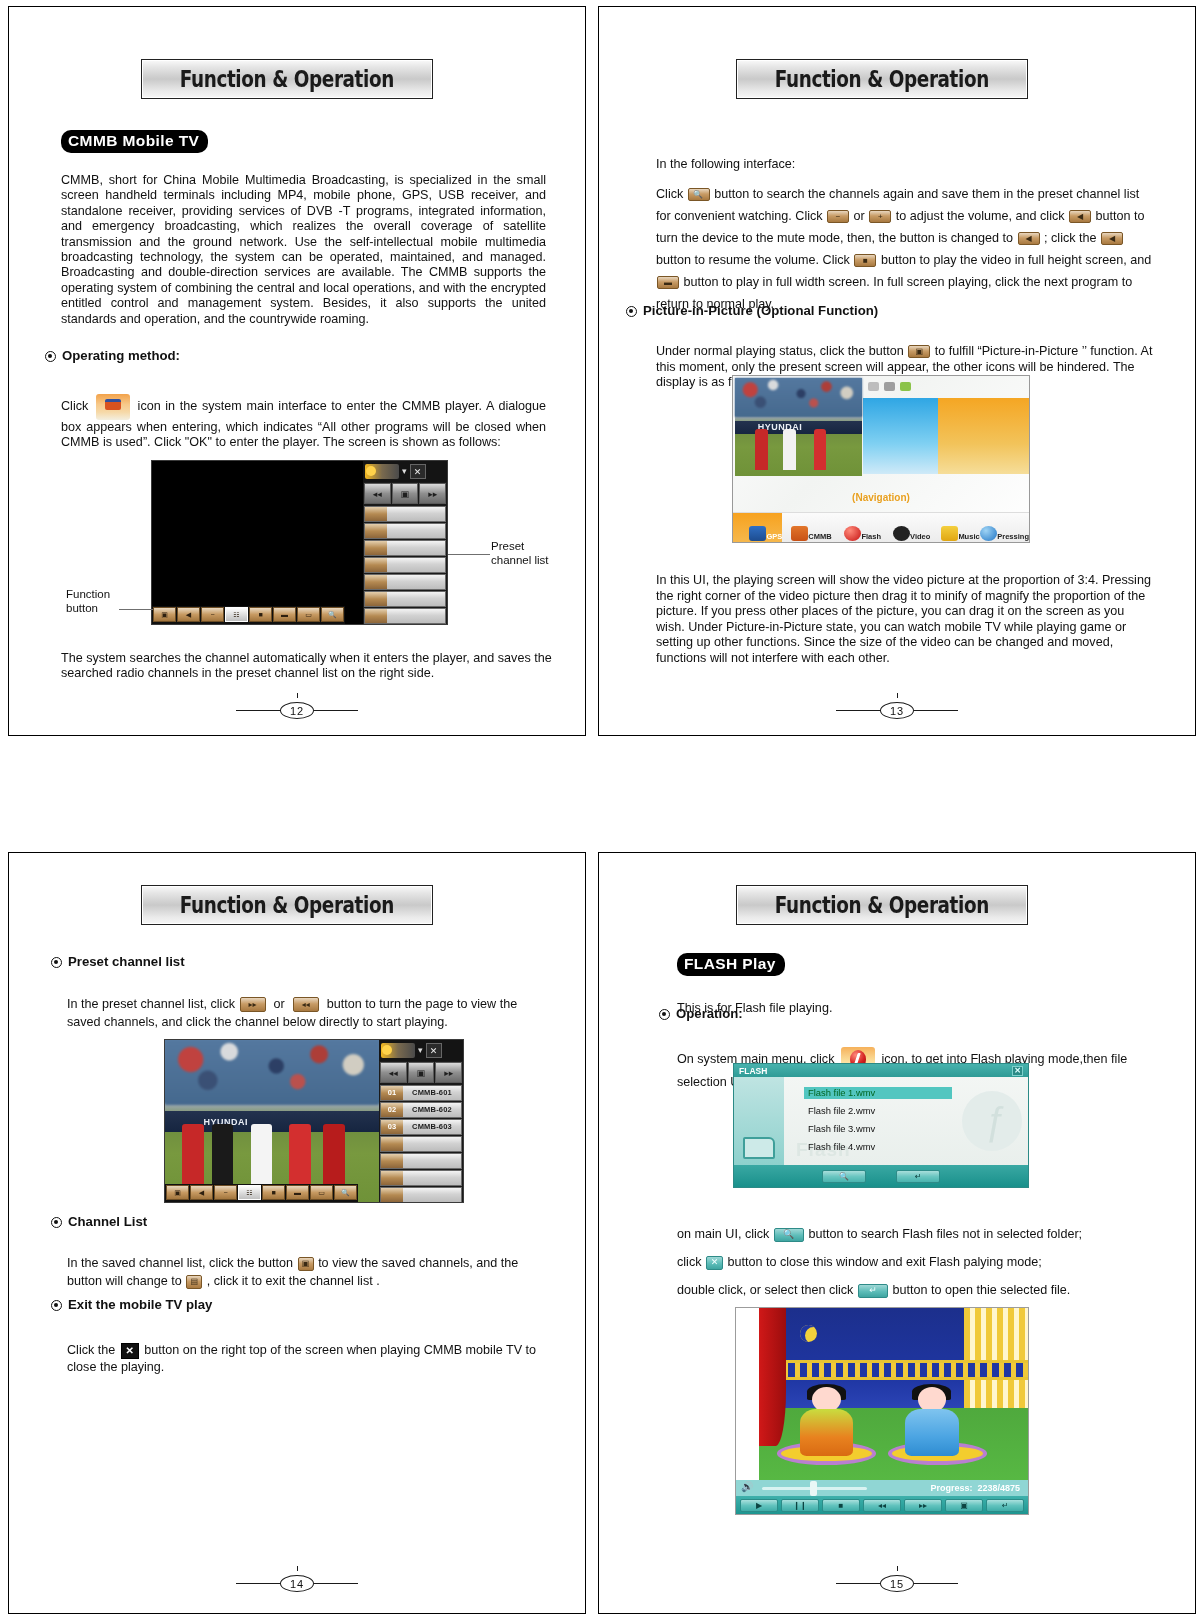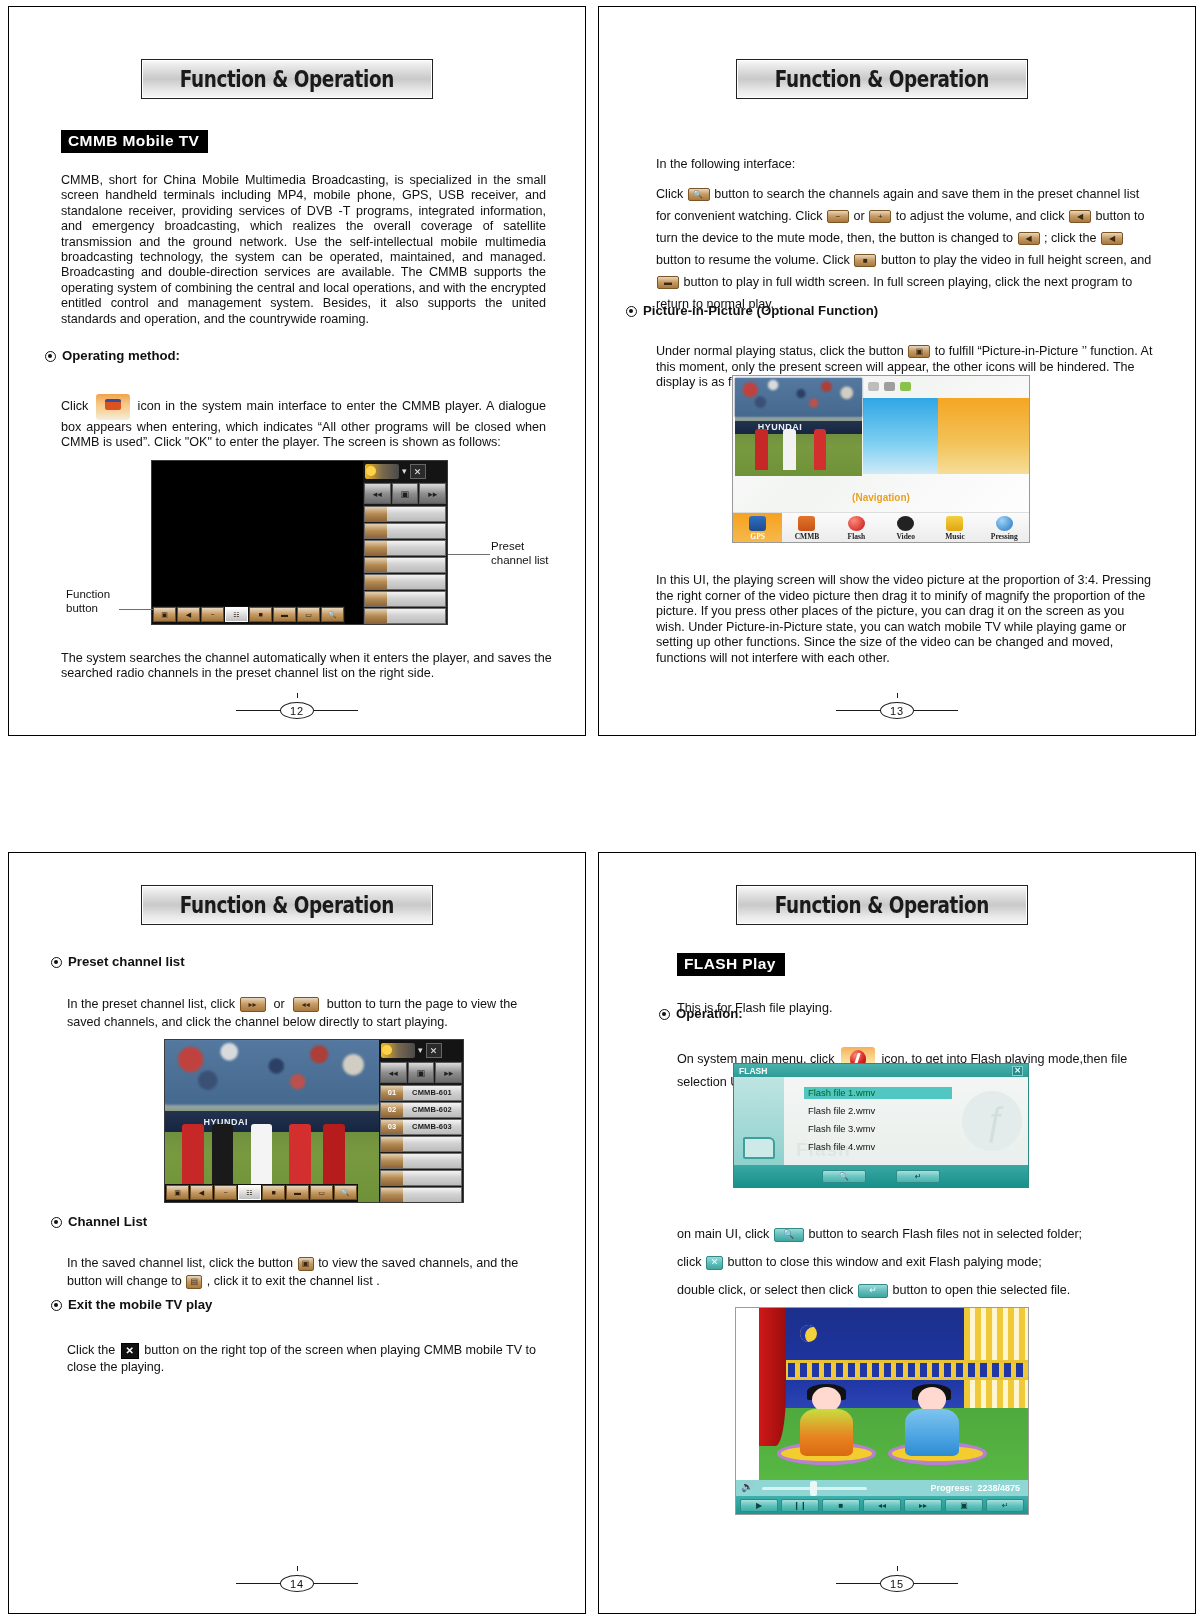--- a/index.html
+++ b/index.html
@@ -36,20 +36,21 @@
     white-space: nowrap;
   }
 
   
   .blacklabel {
     display: inline-block;
     background: #000; color: #fff;
     font-weight: bold; font-size: 15.5px;
     padding: 2px 9px 3px 7px;
     letter-spacing: 0.4px;
+    border-radius: 10px;
   }
 
   
   .body-text {
     font-size: 12.6px;
     line-height: 15.4px;
     color: #111;
     text-align: justify;
     margin-top: 20px;
   }
@@ -207,21 +208,21 @@
   .pip-video { position: absolute; background: #161616; }
   .pip-topicons { position: absolute; display: flex; gap: 5px; align-items: center; }
   .pip-topicons i { width: 11px; height: 9px; border-radius: 2px; display: block; }
   .pip-nav { position: absolute; width: 100%; text-align: center;
              color: #e8a020; font-weight: bold; font-size: 10px;
              text-shadow: 0 0 2px #fff; }
   .pip-dock { position: absolute; left: 0; right: 0; bottom: 0; height: 30px;
               background: linear-gradient(to bottom, #fbfbfb, #ececec);
               display: flex; border-top: 1px solid #ddd; }
   .pip-dock .cell { flex: 1; position: relative; display: flex;
-              flex-direction: column; align-items: center; justify-content: flex-end; font-family: Liberation Serif, serif; }
+              flex-direction: row; align-items: flex-end; justify-content: flex-end; }
   .pip-dock .cell.active { background: linear-gradient(to bottom, #f7a21f, #f6b84c); }
   .pip-dock .cell .lbl { font-size: 7.5px; font-weight: bold; color: #222; padding-bottom: 1px; }
   .pip-dock .cell.active .lbl { color: #fff; }
   .pip-dock .cell .ic { width: 17px; height: 15px; margin-bottom: 1px; border-radius: 3px; }
 
   
   .fsel { position: absolute; border: 1px solid #2b8a86; overflow: hidden;
           background: #eef4f2; }
   .fsel-title { position: absolute; left: 0; right: 0; top: 0; height: 13px;
           background: linear-gradient(to bottom, #48b2ad 0%, #2f9b96 100%);

